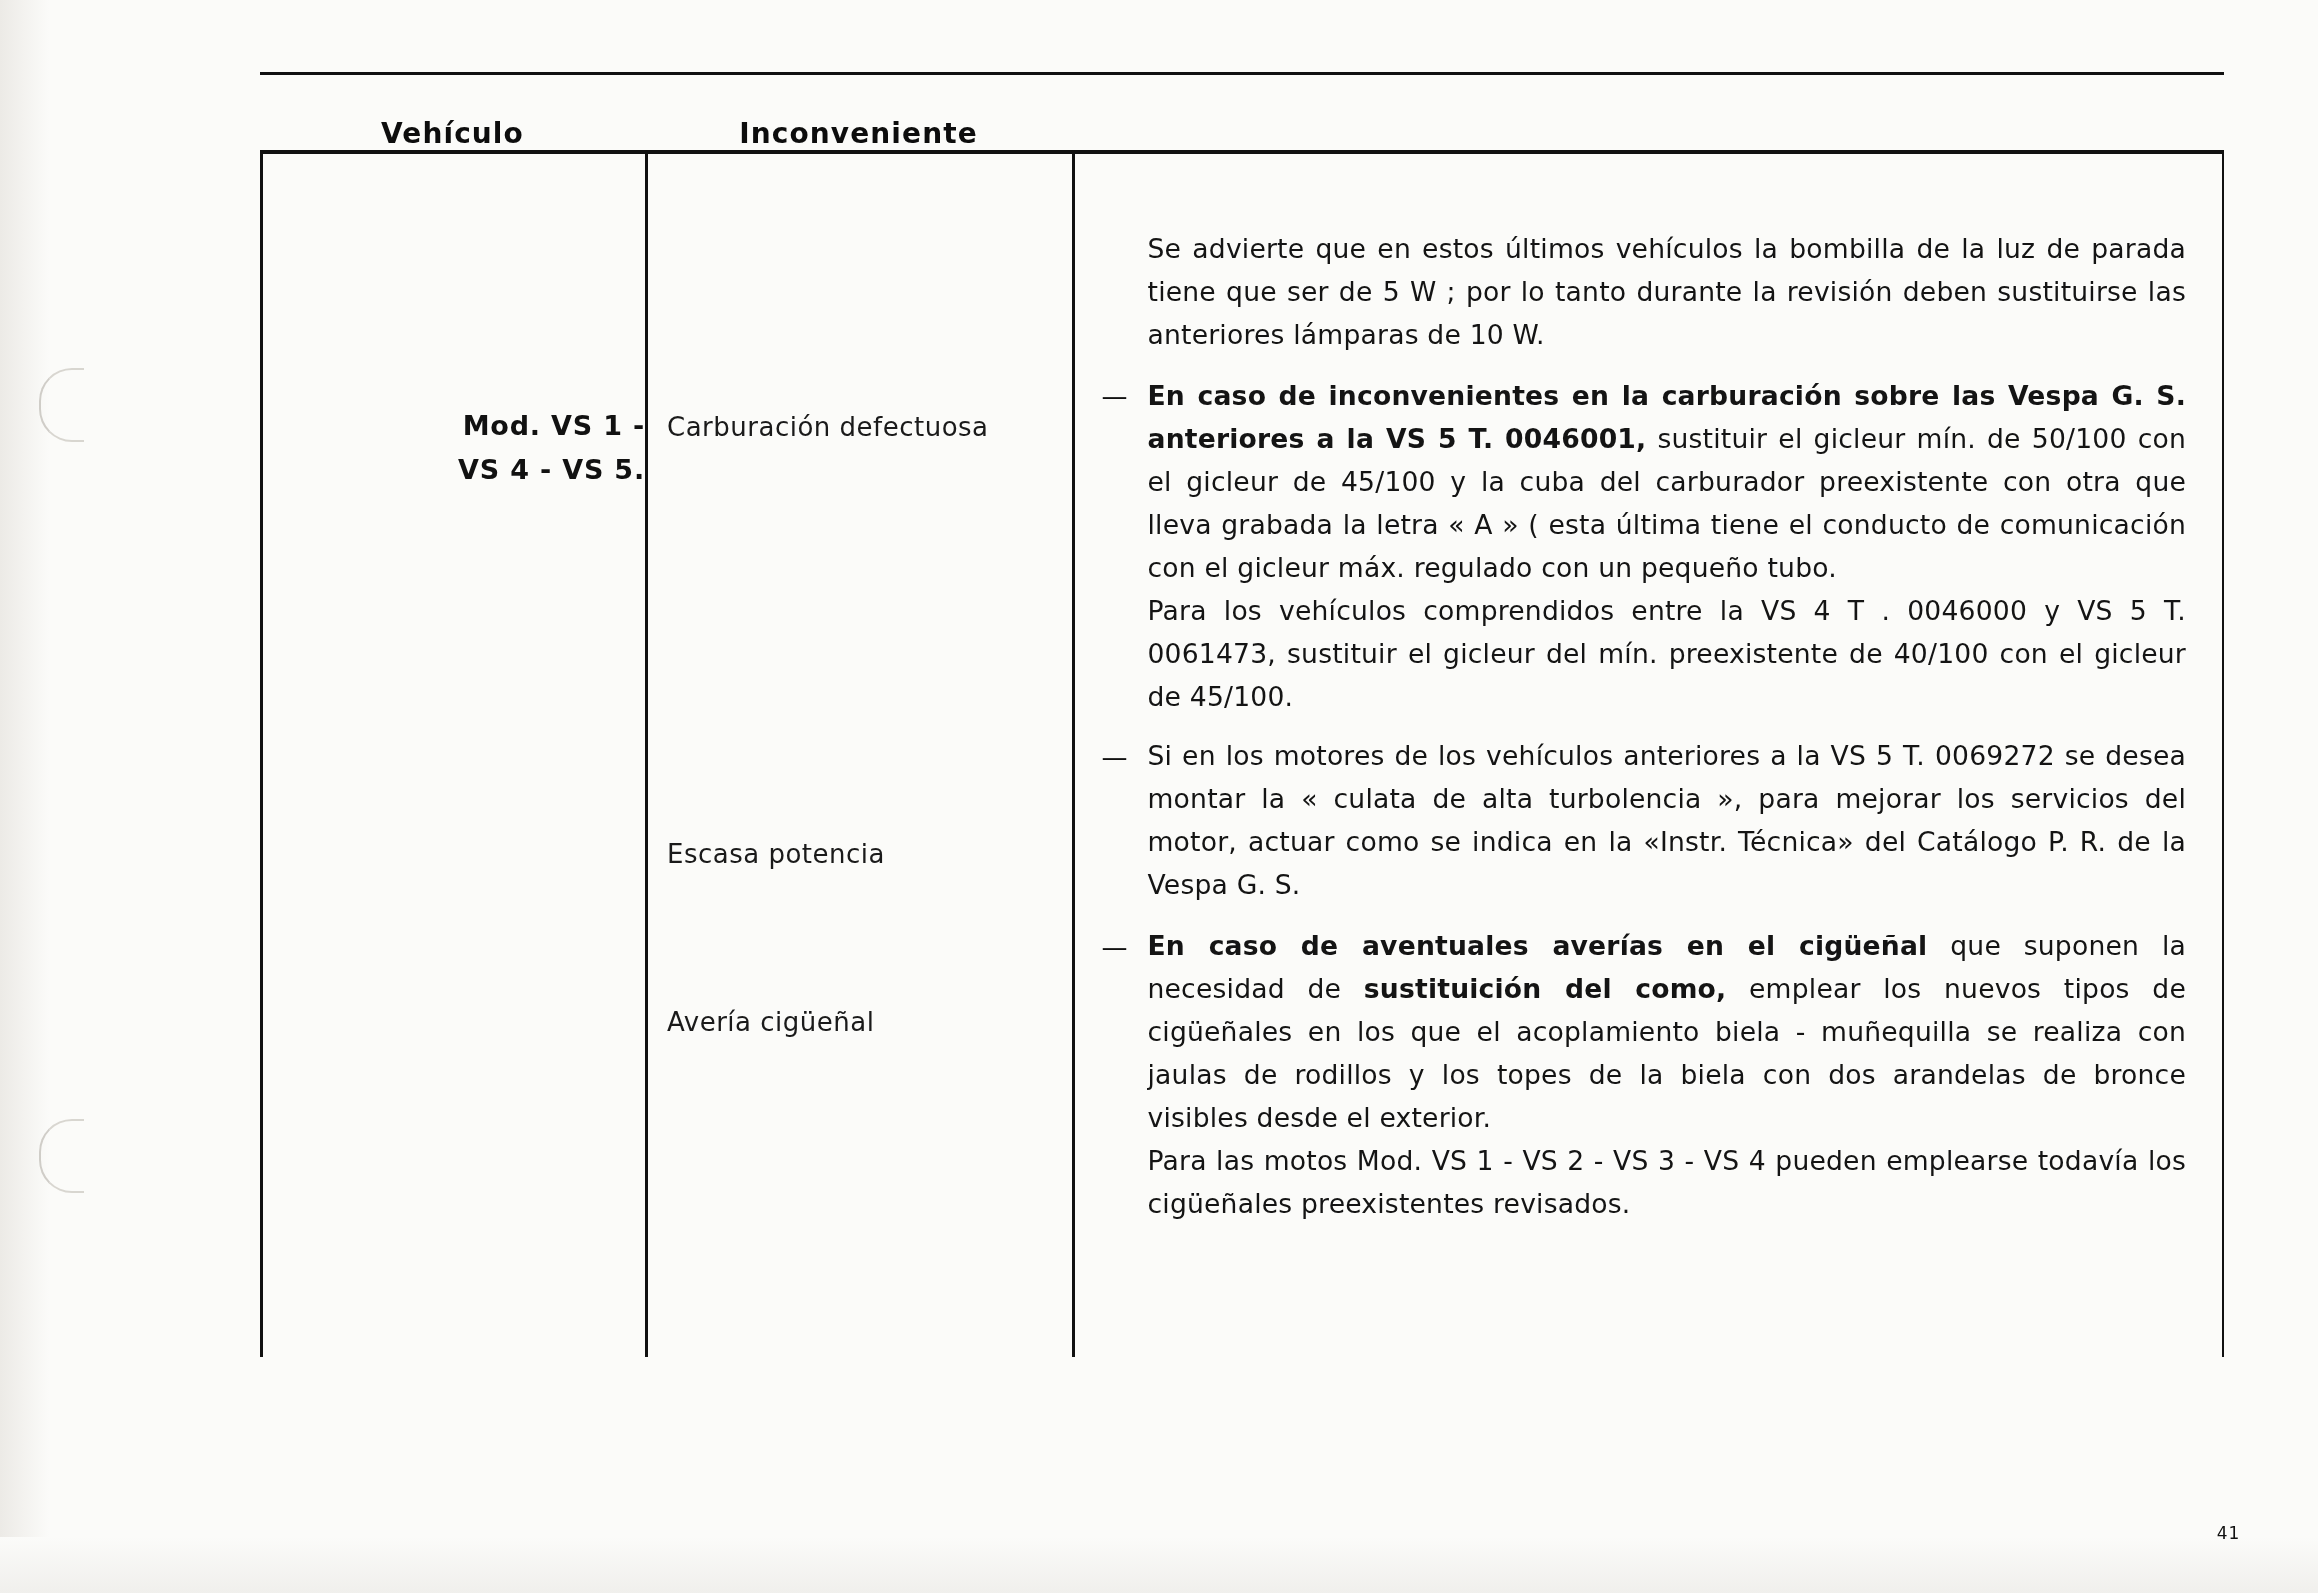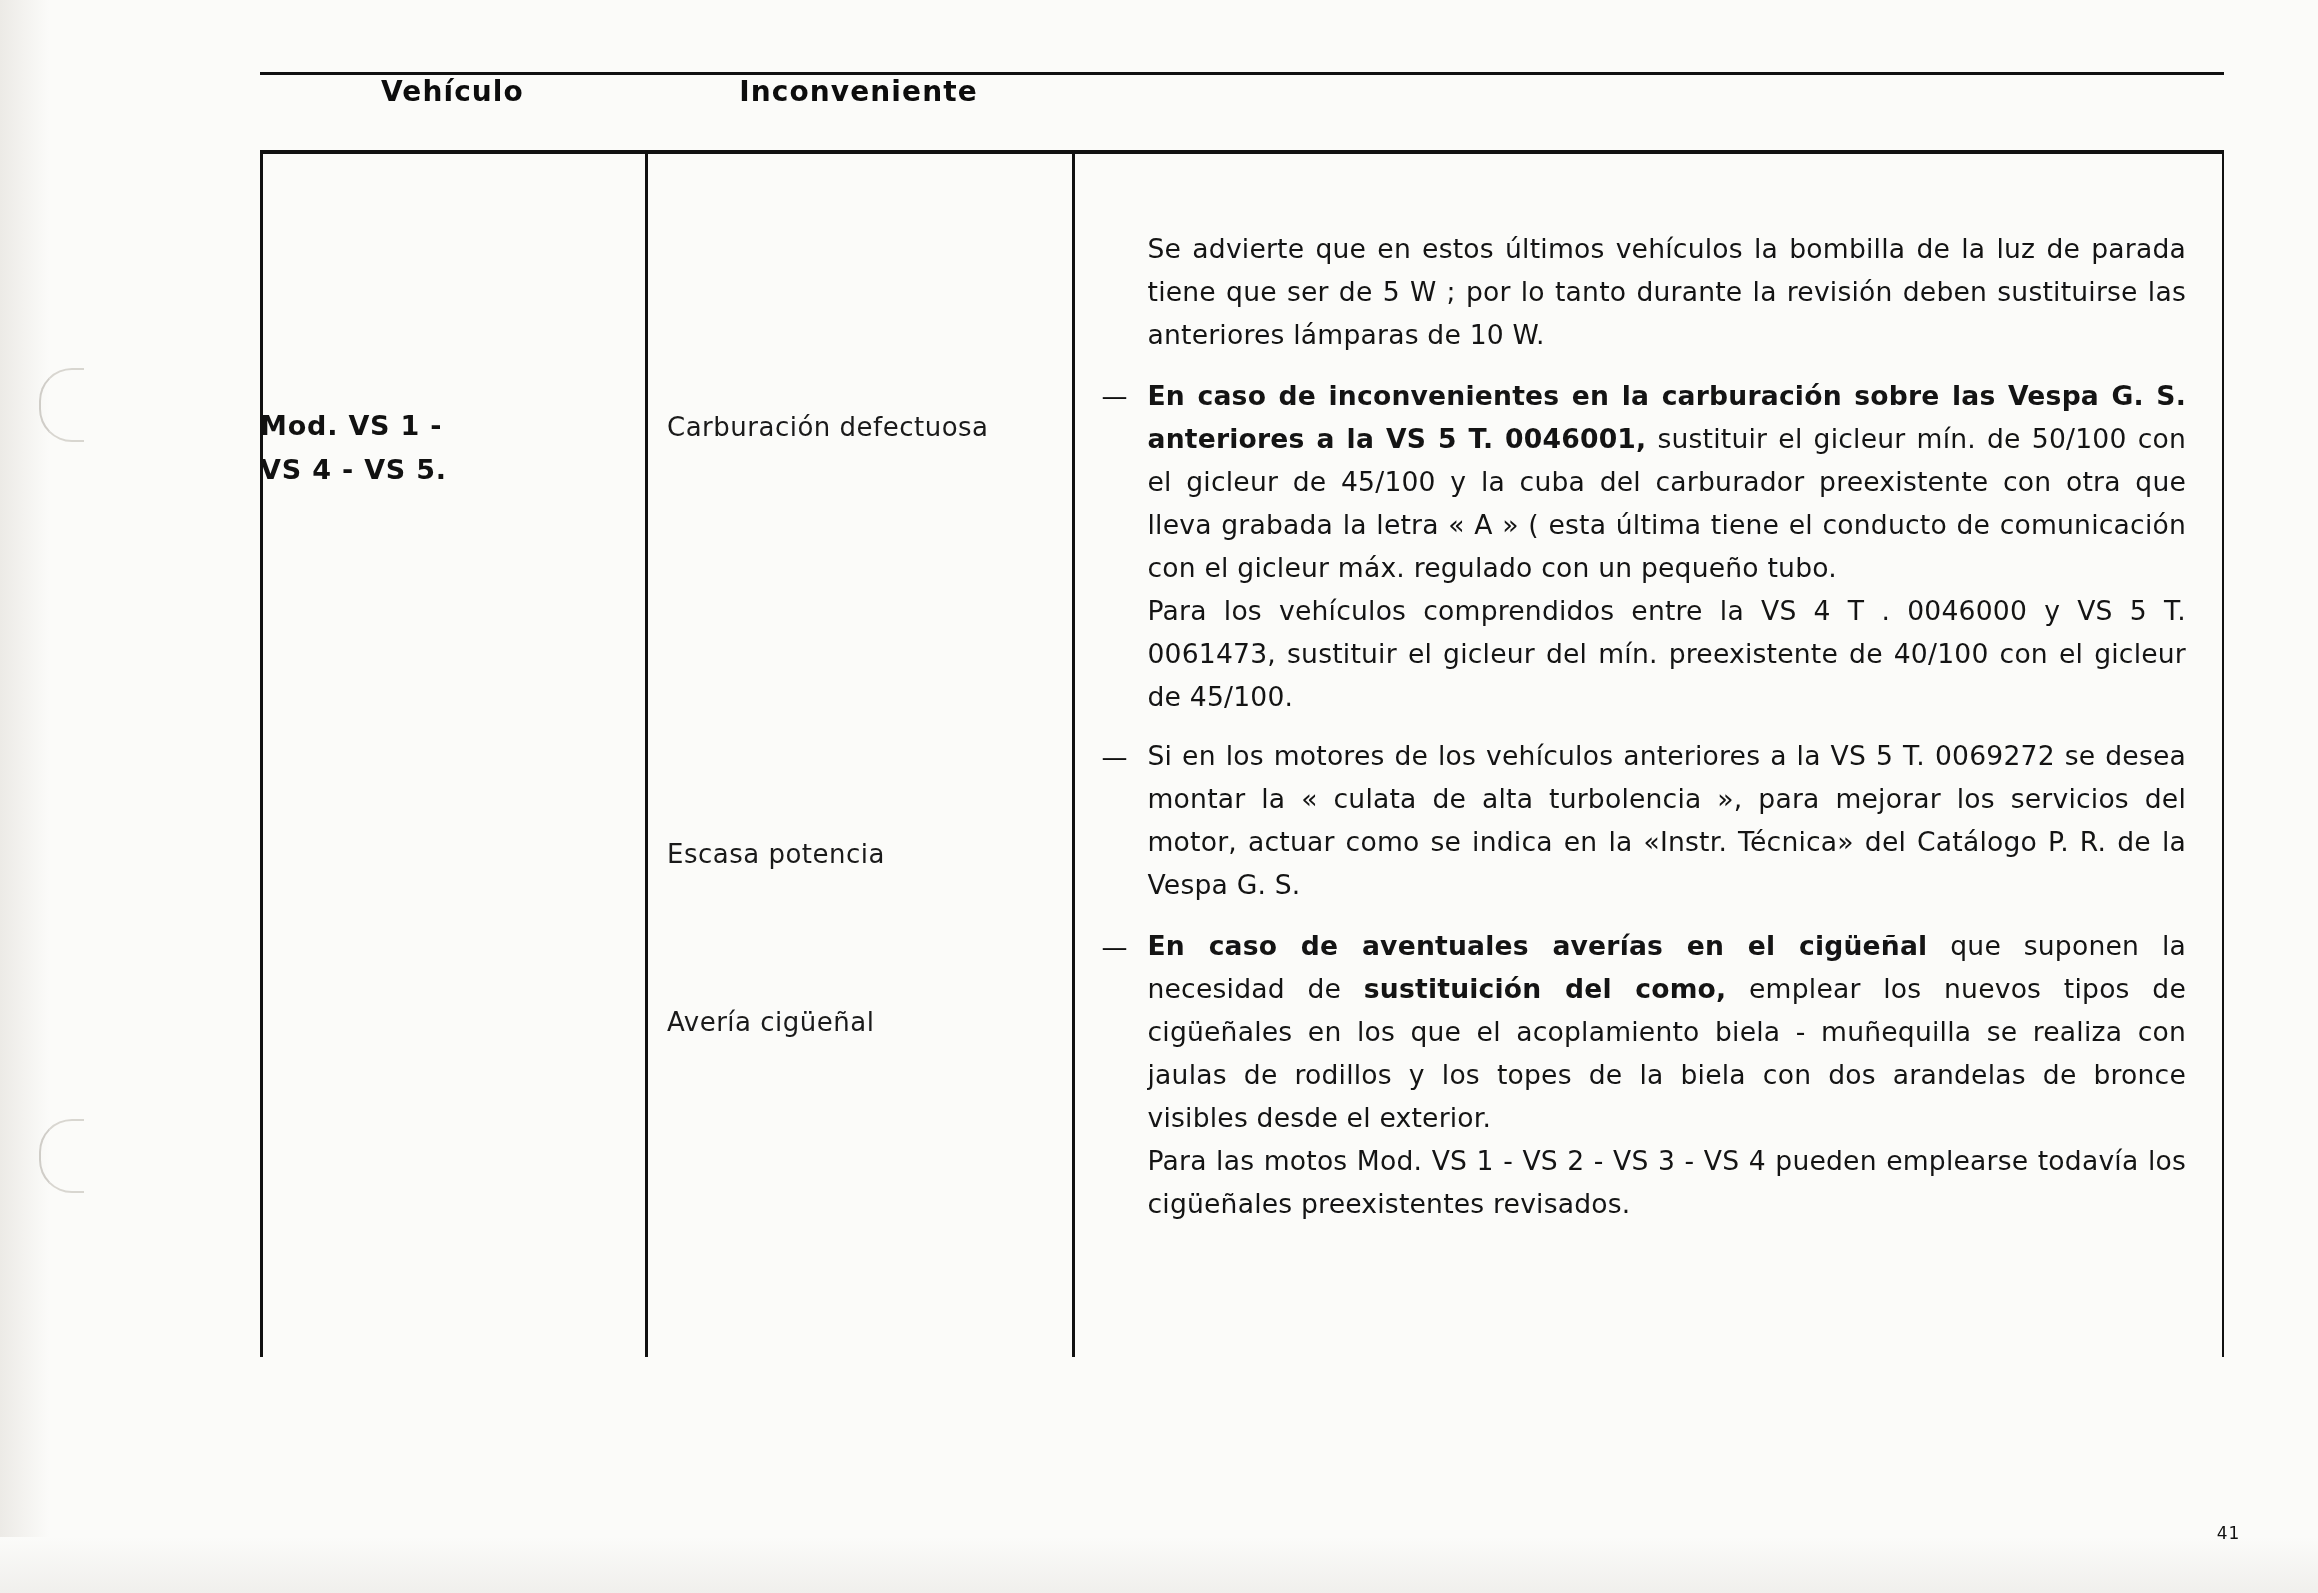--- a/index.html
+++ b/index.html
@@ -54,21 +54,21 @@
     top: 72px;
     width: 1964px;
   }
   .table-top-rule {
     height: 3.3px;
     background: #111;
     width: 100%;
   }
   .head-row {
     display: flex;
-    align-items: flex-start;
+    align-items: flex-end;
     height: 75px;
   }
   .head-cell {
     font-weight: bold;
     font-size: 28px;
     letter-spacing: 1.1px;
     text-align: center;
     color: #0d0d0d;
   }
   .col-vehiculo { width: 385px; }
@@ -104,21 +104,21 @@
   }
   .cell-vehiculo {
     width: 385px;
     position: relative;
   }
   .vehiculo-text {
     position: absolute;
     top: 250px;
     left: 0;
     width: 385px;
-    text-align: left;
+    text-align: right;
     font-weight: bold;
     font-size: 27px;
     line-height: 44px;
     letter-spacing: 0.8px;
   }
   .cell-inconveniente {
     width: 427px;
     position: relative;
   }
   .inc-item {

